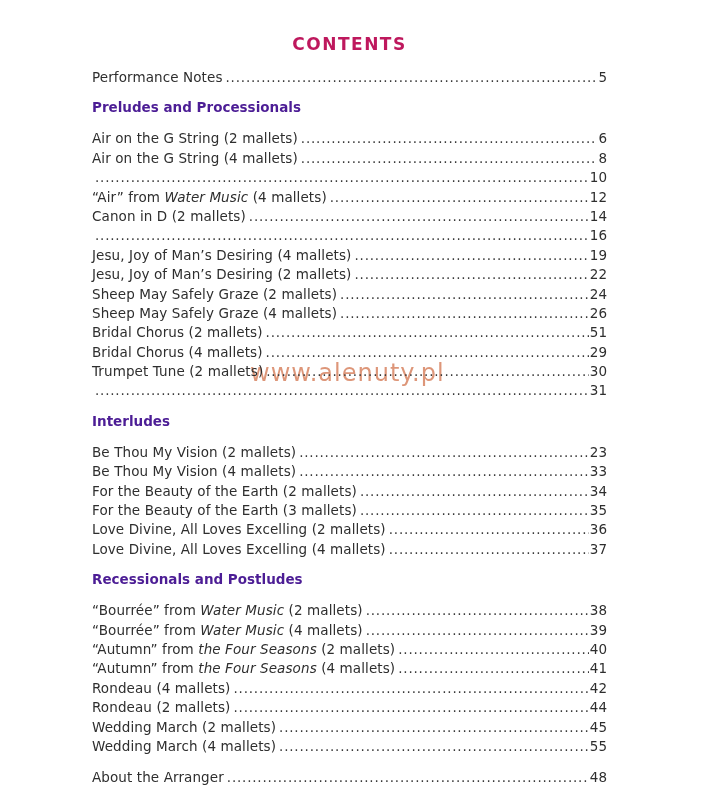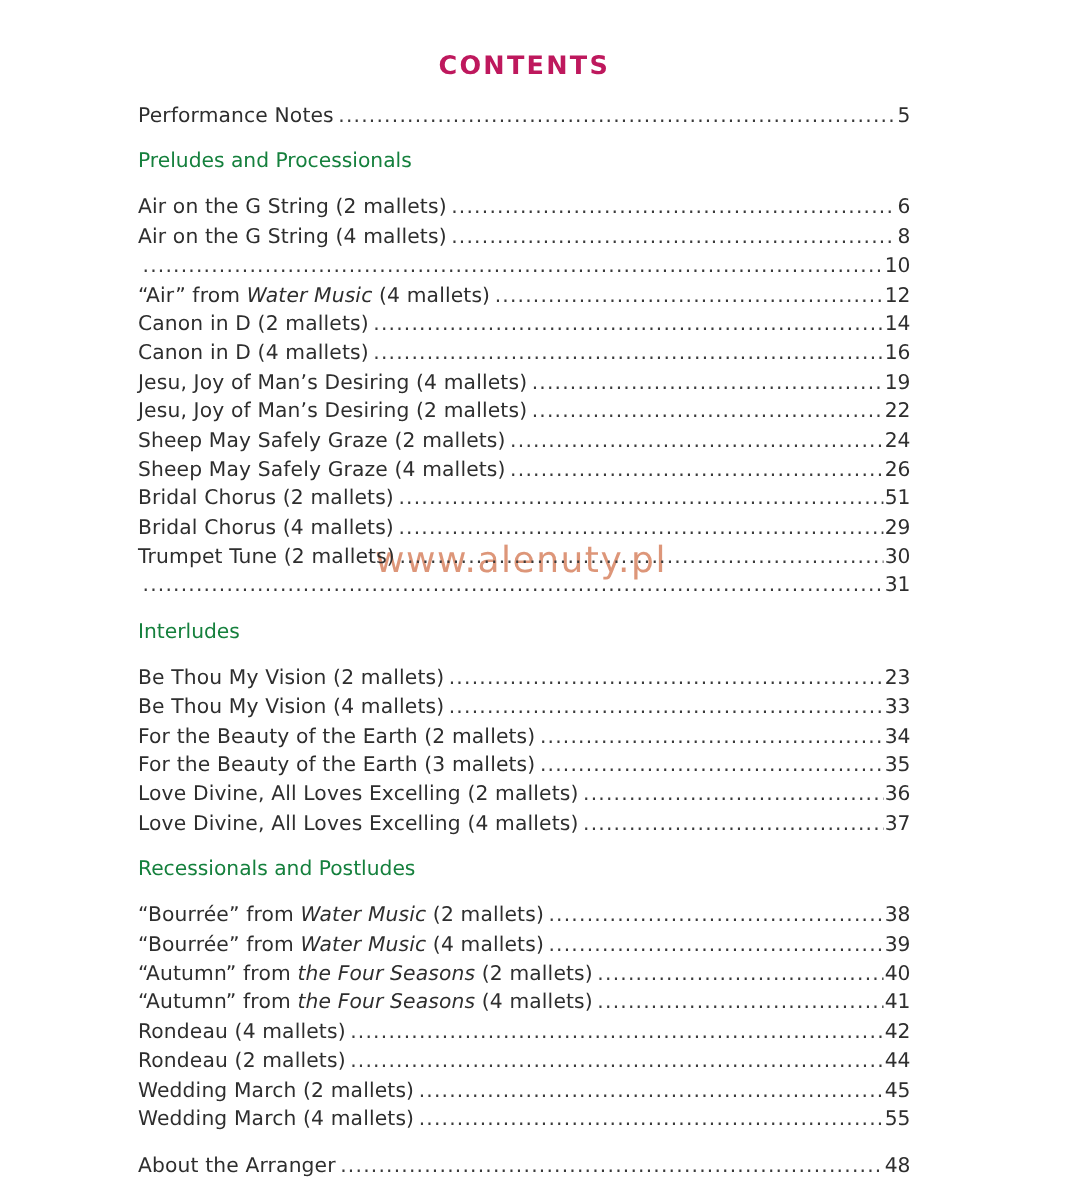--- a/index.html
+++ b/index.html
@@ -46,25 +46,25 @@
     margin-bottom: 14px;
     color: #be185d;
   }
   .toc-section {
     margin-top: 12px;
   }
   .toc-section:first-of-type {
     margin-top: 0;
   }
   .section-heading {
-    font-weight: normal;
+    font-weight: bold;
     font-size: 13.5px;
     line-height: 17px;
     margin-bottom: 13px;
-    color: #15803d;
+    color: #4c1d95;
   }
   .entry {
     display: flex;
     align-items: baseline;
     font-size: 13.5px;
     line-height: 19.4px;
     height: 19.4px;
     white-space: nowrap;
   }
   .entry-title {
@@ -125,21 +125,20 @@
             <span class="entry-title"><span>“Air” from </span><i>Water Music</i><span> (4 mallets)</span></span>
             <span class="leader"></span>
             <span class="entry-page">12</span>
           </div>
           <div class="entry">
             <span class="entry-title"><span>Canon in D (2 mallets)</span></span>
             <span class="leader"></span>
             <span class="entry-page">14</span>
           </div>
           <div class="entry">
-            <span class="entry-title"><span>Canon in D (4 mallets)</span></span>
             <span class="leader"></span>
             <span class="entry-page">16</span>
           </div>
           <div class="entry">
             <span class="entry-title"><span>Jesu, Joy of Man’s Desiring (4 mallets)</span></span>
             <span class="leader"></span>
             <span class="entry-page">19</span>
           </div>
           <div class="entry">
             <span class="entry-title"><span>Jesu, Joy of Man’s Desiring (2 mallets)</span></span>

